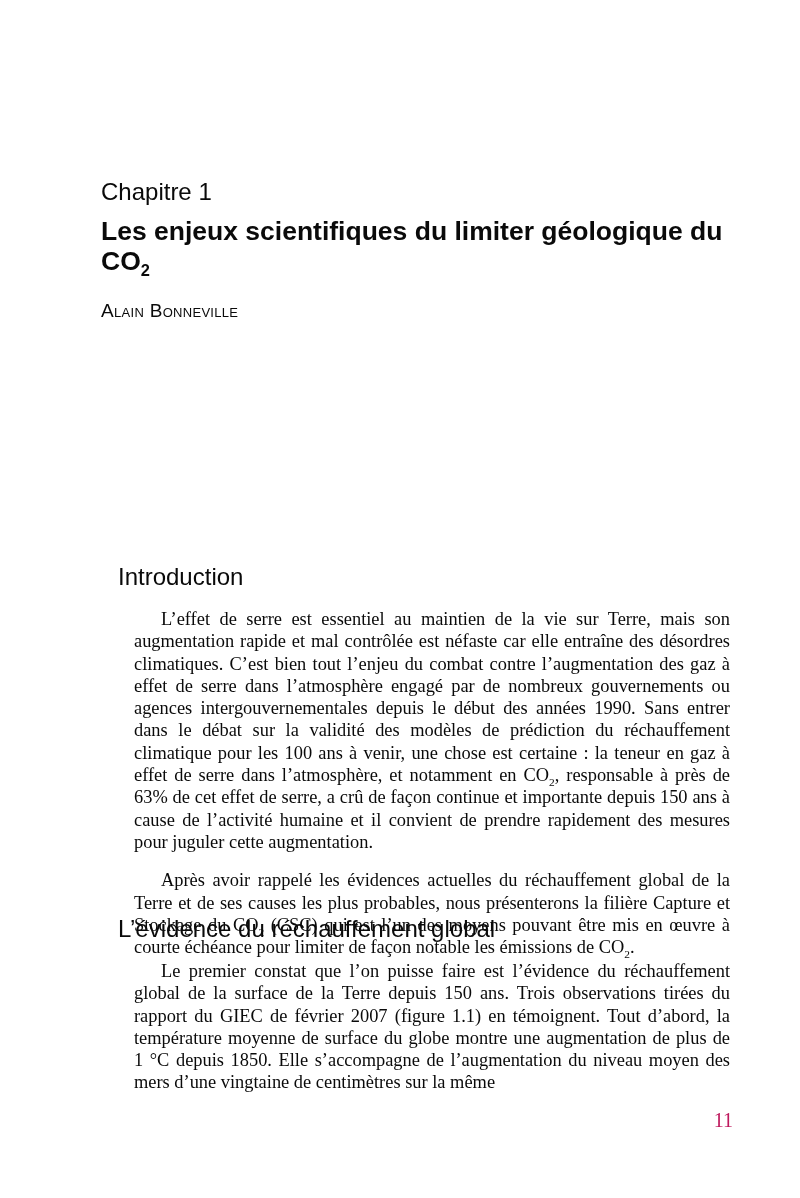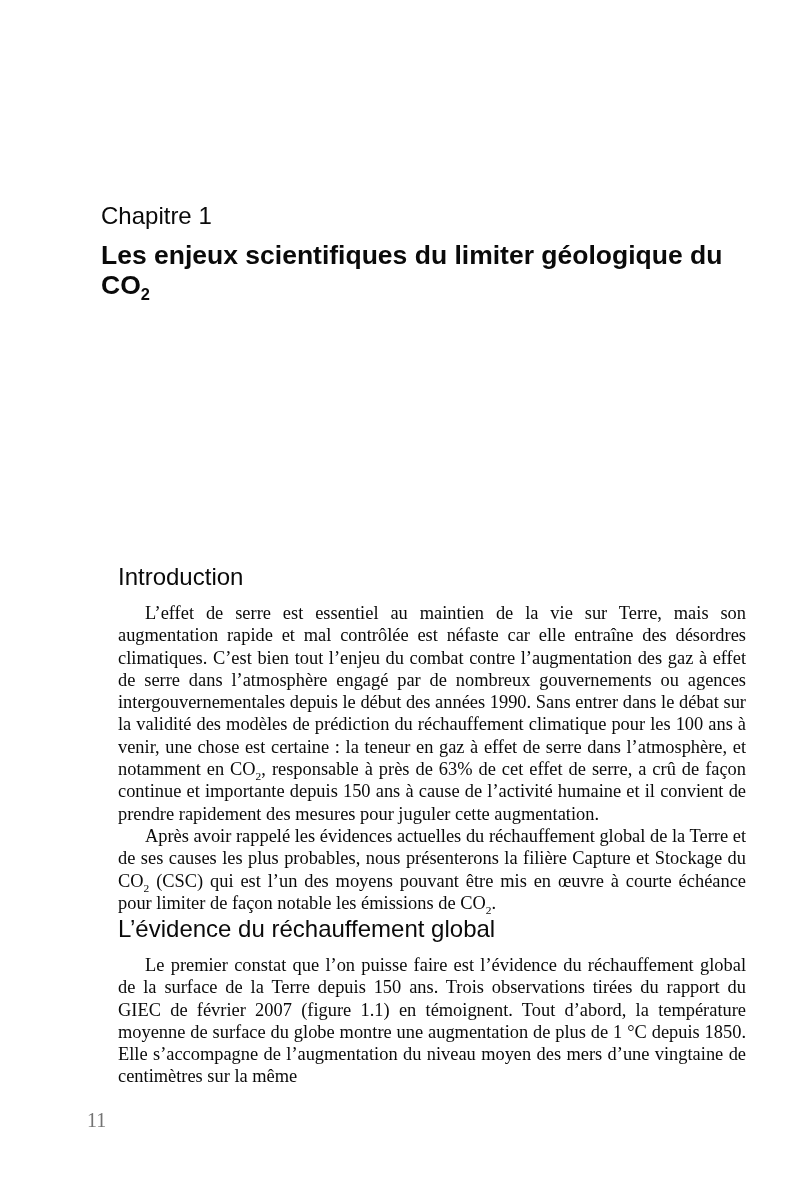--- a/index.html
+++ b/index.html
@@ -12,21 +12,21 @@
     width: 800px;
     height: 1198px;
     background: #ffffff;
     color: #0a0a0a;
     overflow: hidden;
   }
   
   .chapter-header {
     position: absolute;
     left: 101px;
-    top: 202px;
+    top: 178px;
     width: 628px;
   }
   .chapter-label {
     font: 400 24px/28px "Liberation Sans", sans-serif;
     color: #0a0a0a;
   }
   .chapter-title {
     margin: 11px 0 0 0;
     font: 700 26.5px/29.5px "Liberation Sans", sans-serif;
     color: #0a0a0a;
@@ -45,52 +45,53 @@
     width: 628px;
   }
   .sec-1 { top: 562px; }
   .sec-2 { top: 914px; }
   .sec h2 {
     margin: 0 0 10px 0;
     font: 400 24px/30px "Liberation Sans", sans-serif;
     color: #0a0a0a;
   }
   .sec p {
-    margin: 0;
+    margin: 16px;
     font-family: "Liberation Serif", serif;
     font-size: 18.4px;
     line-height: 22.3px;
     text-align: justify;
     text-indent: 27px;
     hyphens: none;
     color: #0a0a0a;
   }
   .sec p sub, .chapter-title sub {
     font-size: 0.62em;
     line-height: 0;
   }
   
   .page-footer {
     position: absolute;
-    left: 87px;
+    left: 105px;
     top: 1108px;
     width: 628px;
-    text-align: left;
+    text-align: right;
     font: 400 20px/24px "Liberation Serif", serif;
-    color: #737373;
+    color: #be185d;
   }
 </style>
 </head>
 <body>
 
 <div class="page">
 
   <header class="chapter-header">
     <div class="chapter-label">Chapitre 1</div>
     <h1 class="chapter-title"><span>Les enjeux scientifiques du limiter géologique du CO</span><sub>2</sub></h1>
+    <div class="author">Alain Bonneville</div>
   </header>
 
   <section class="sec sec-1">
     <h2>Introduction</h2>
     <p><span>L’effet de serre est essentiel au maintien de la vie sur Terre, mais son augmentation rapide et mal contrôlée est néfaste car elle entraîne des désordres climatiques. C’est bien tout l’enjeu du combat contre l’augmentation des gaz à effet de serre dans l’atmosphère engagé par de nombreux gouvernements ou agences intergouvernementales depuis le début des années 1990. Sans entrer dans le débat sur la validité des modèles de prédiction du réchauffement climatique pour les 100 ans à venir, une chose est certaine&nbsp;: la teneur en gaz à effet de serre dans l’atmosphère, et notamment en CO</span><sub>2</sub><span>, responsable à près de 63% de cet effet de serre, a crû de façon continue et importante depuis 150 ans à cause de l’activité humaine et il convient de prendre rapidement des mesures pour juguler cette augmentation.</span></p>
     <p><span>Après avoir rappelé les évidences actuelles du réchauffement global de la Terre et de ses causes les plus probables, nous présenterons la filière Capture et Stockage du CO</span><sub>2</sub><span> (CSC) qui est l’un des moyens pouvant être mis en œuvre à courte échéance pour limiter de façon notable les émissions de CO</span><sub>2</sub><span>.</span></p>
   </section>
 
   <section class="sec sec-2">
     <h2>L’évidence du réchauffement global</h2>

